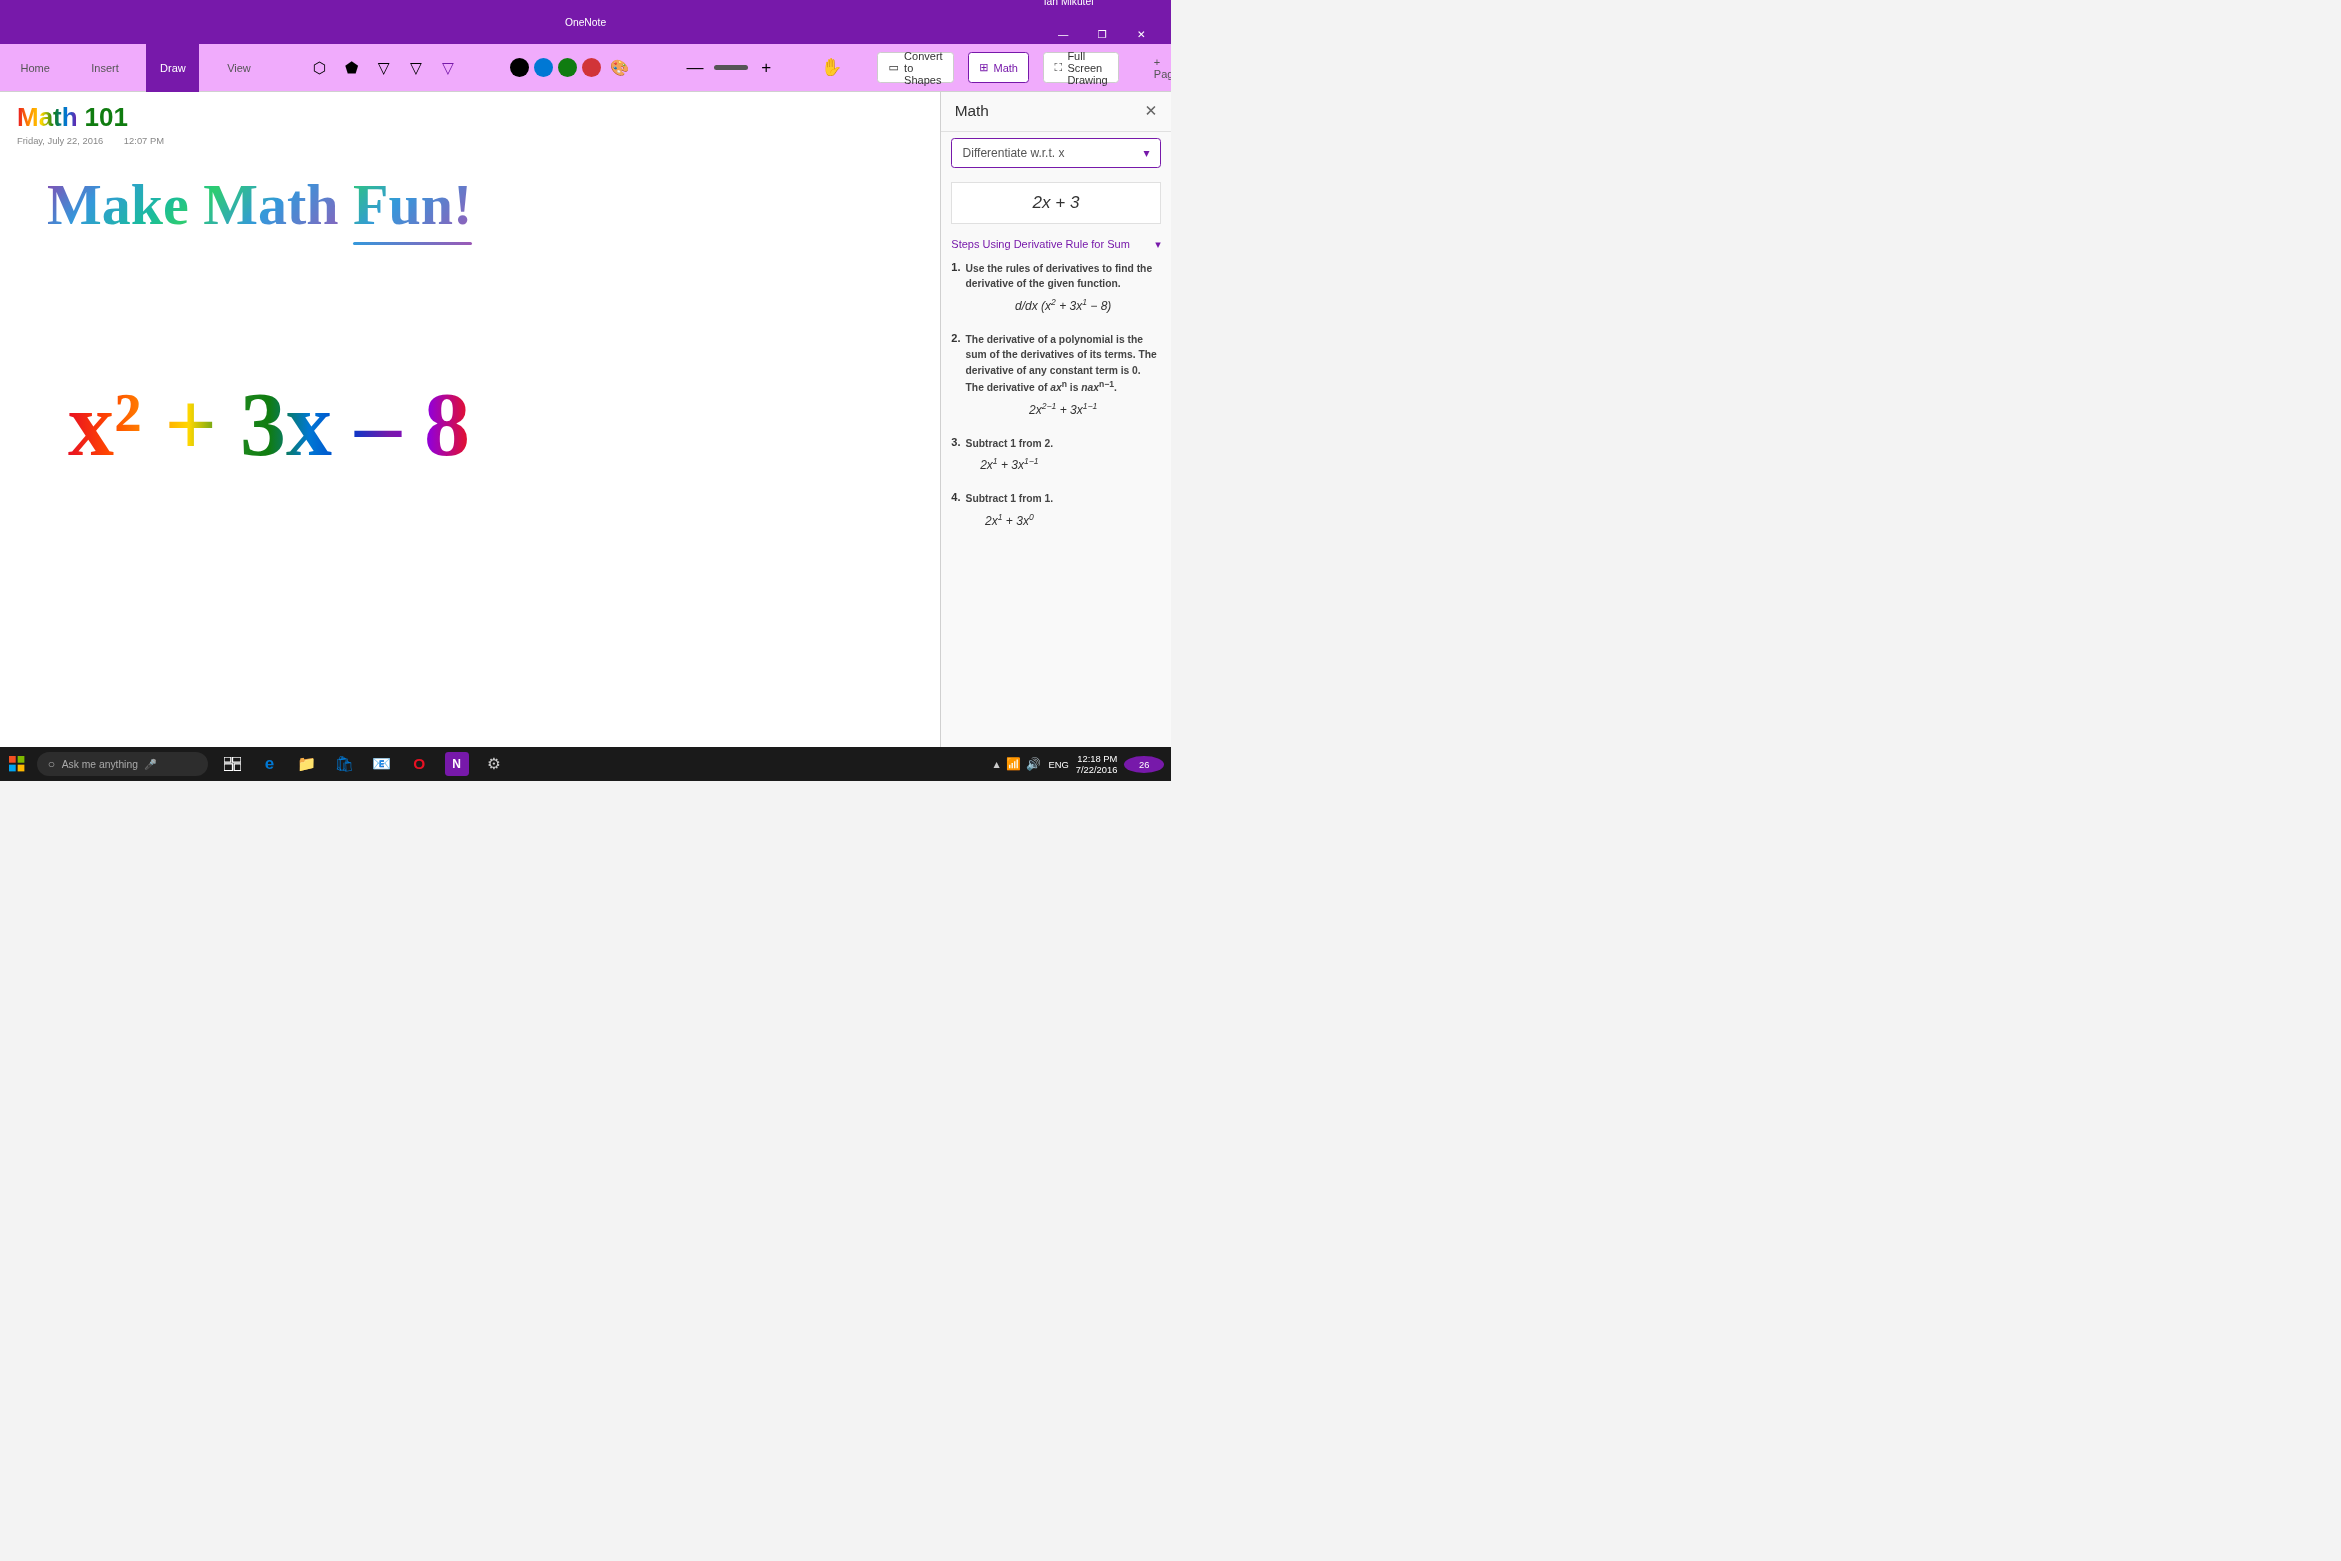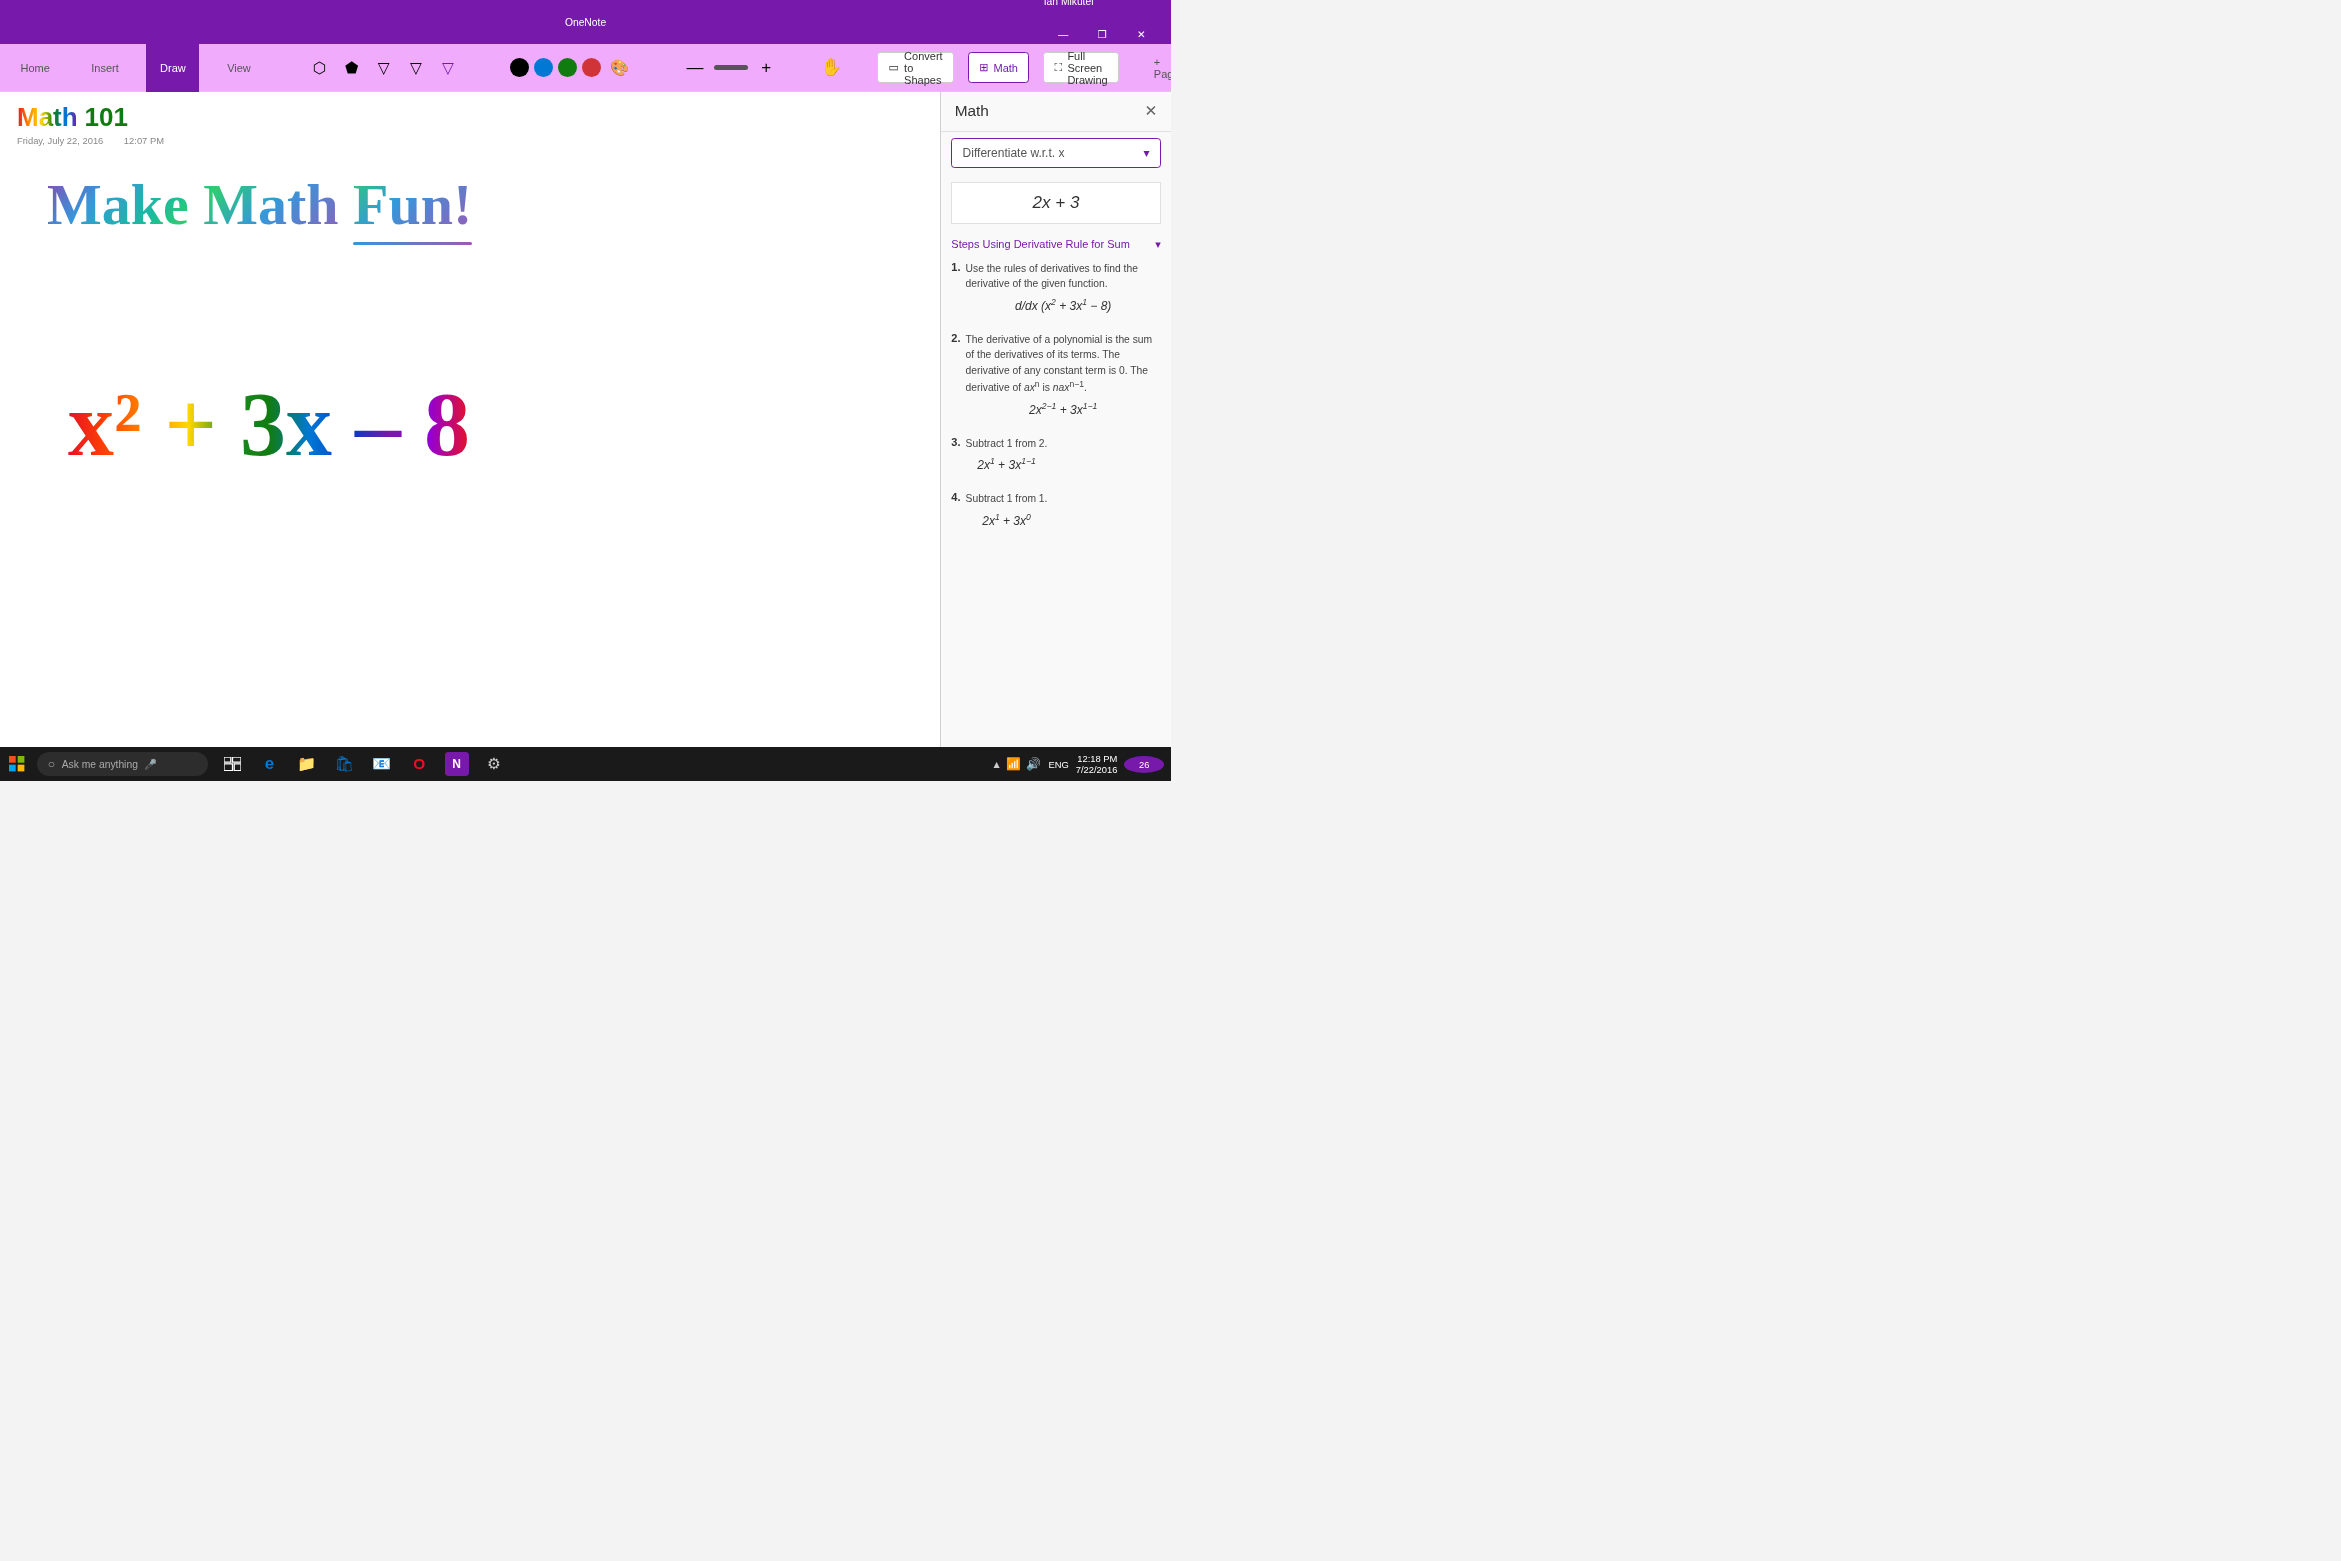--- a/index.html
+++ b/index.html
@@ -184,21 +184,21 @@
       align-items: center;
       justify-content: space-between;
       padding: 6.8px 10.3px;
       cursor: pointer;
       color: #7719AA;
       font-size: 11px;
     }
     .steps-content { padding: 3.4px 10.3px; }
     .step-item { margin-bottom: 13.7px; }
     .step-number { font-size: 11px; color: #333; font-weight: bold; }
-    .step-text { font-size: 10.3px; color: #444; line-height: 1.5; }
+    .step-text { font-size: 10.3px; color: #444; line-height: 1.5; font-weight: bold; }
     .step-formula { font-size: 12px; font-style: italic; text-align: center; margin: 5.1px 0; color: #333; }
     .step-formula sup { font-size: 8.6px; }
 
     
     .taskbar {
       height: 34px;
       background: #1a1a1a;
       display: flex;
       align-items: center;
       position: absolute;

